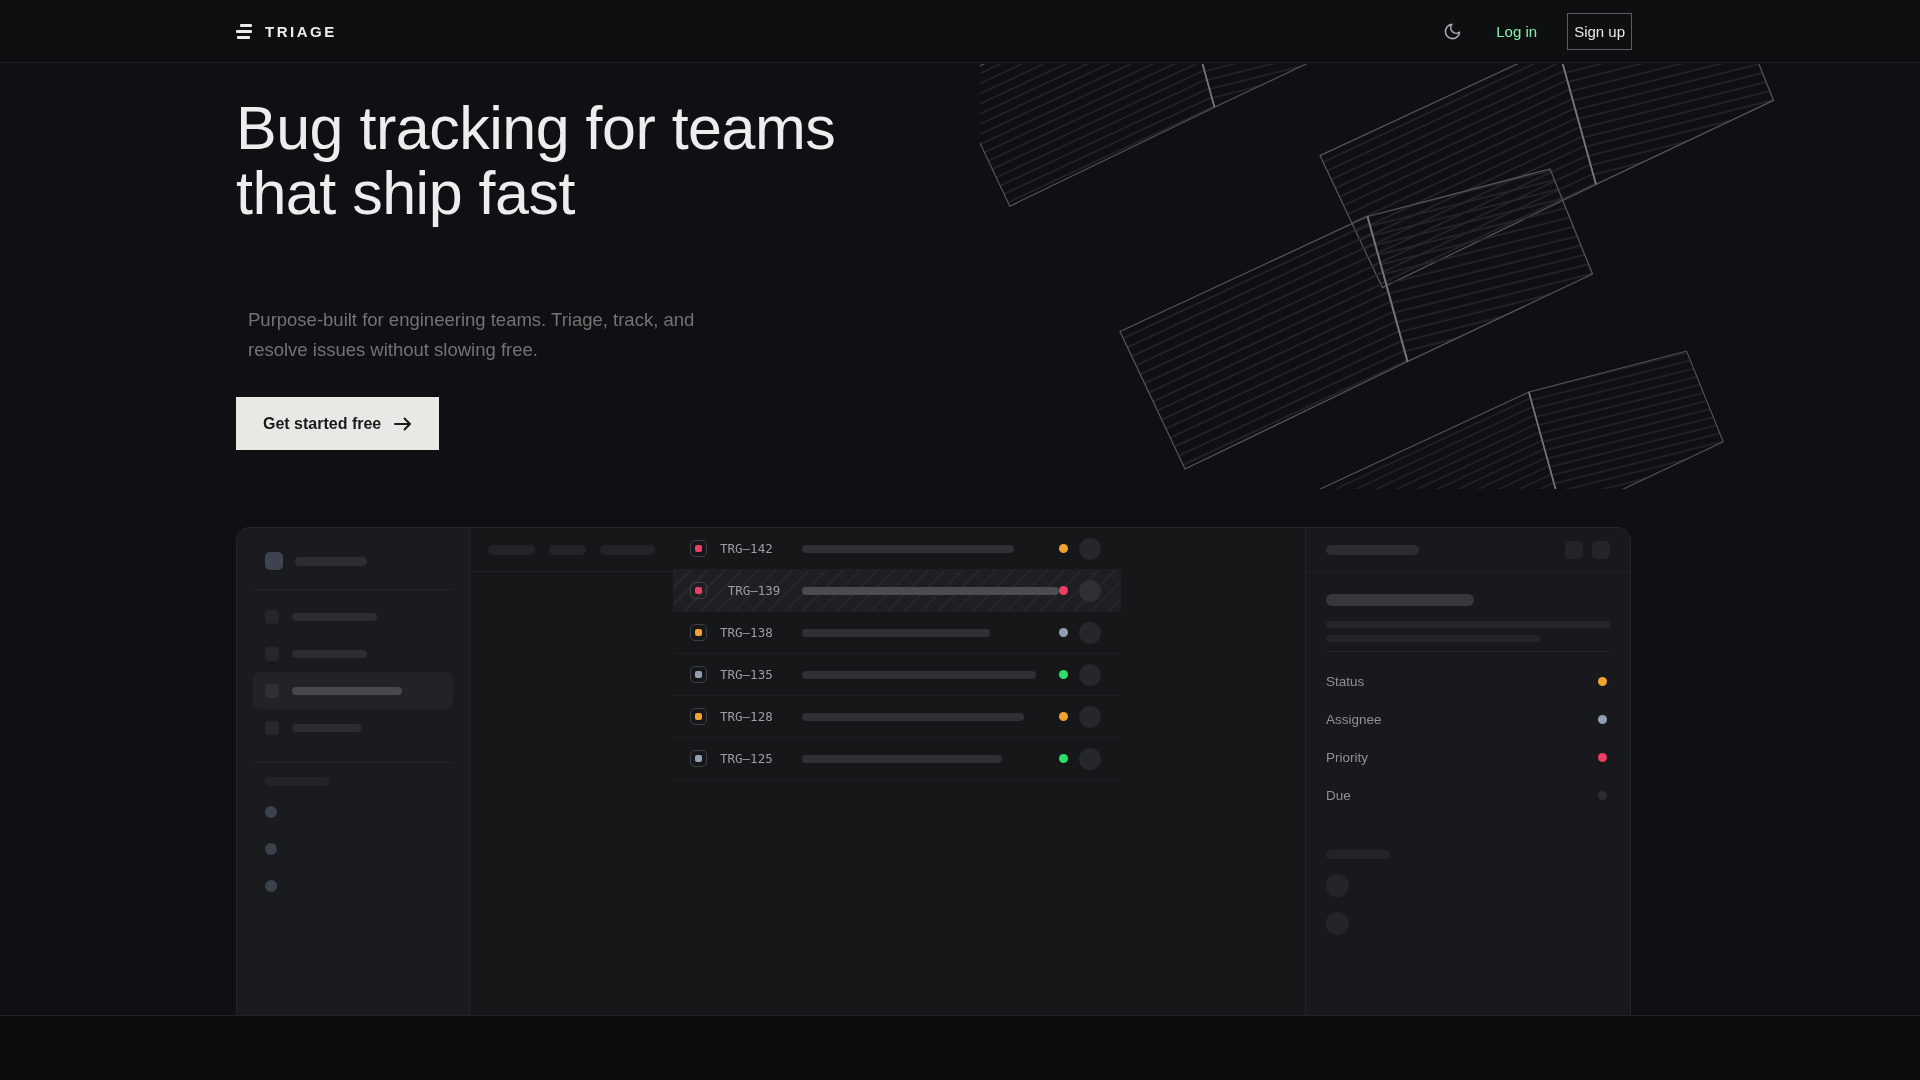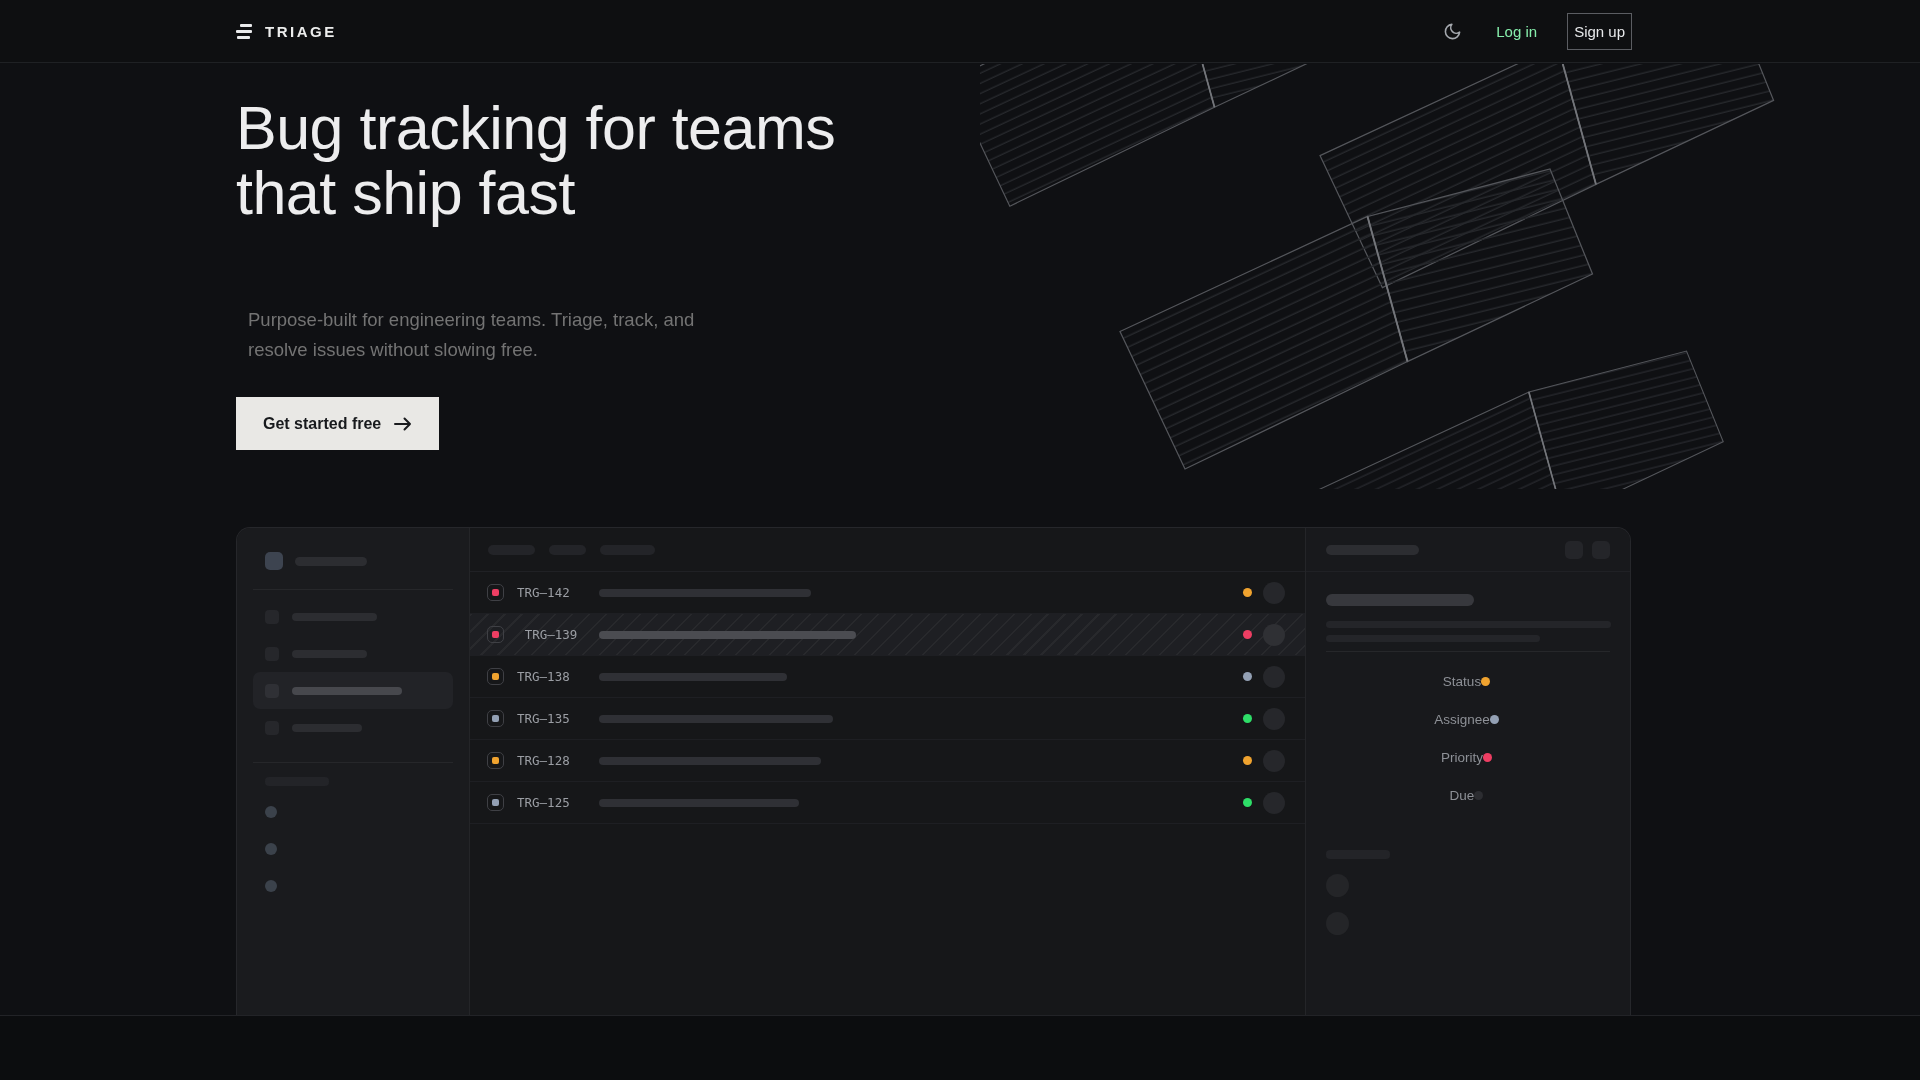--- a/index.html
+++ b/index.html
@@ -53,21 +53,21 @@
   .sb-item { height:37px; display:flex; align-items:center; gap:13px; padding:0 12px; border-radius:7px; }
   .sb-item .sq { width:14px; height:14px; border-radius:4px; background:#26272b; flex:none; }
   .sb-item .pill { height:8px; }
   .sb-item.active { background:#222327; }
   .sb-item.active .sq { background:#2f3035; }
   .sb-item.active .pill { background:#47484d; }
   .sb-pill-sm { width:64px; height:9px; background:#232428; border-radius:4px; margin:14px 12px 20px; }
   .sb-dot { width:12px; height:12px; border-radius:50%; background:#3b424b; margin:0 12px 25px; }
 
   
-  .main { flex:1; background:#161719; display:flex; flex-direction:column; min-width:0; }
+  .main { flex:1; background:#161719; display:flex; min-width:0; }
   .main-head { height:43px; flex:none; border-bottom:1px solid #202125; display:flex;
                align-items:center; gap:14px; padding:0 18px; }
   .main-head .pill { height:10px; background:#232428; }
   .row { height:42px; flex:none; display:flex; align-items:center;
          padding:0 20px 0 17px; border-bottom:1px solid #1e1f23; box-sizing:border-box; }
   .chip { width:17px; height:17px; flex:none; border:1.5px solid #3f4045; border-radius:5px;
           box-sizing:border-box; display:flex; align-items:center; justify-content:center; }
   .chip i { width:7px; height:7px; border-radius:2px; display:block; }
   .rid { margin-left:13px; width:68px; flex:none; font-family:"DejaVu Sans Mono", monospace;
          font-size:12.5px; color:#9b9ea4; }
@@ -85,21 +85,21 @@
         box-sizing:border-box; display:flex; flex-direction:column; }
   .rp-head { height:43px; flex:none; border-bottom:1px solid #202125; display:flex;
              align-items:center; padding:0 20px; }
   .rp-head .pill { width:93px; height:10px; }
   .rp-sq { width:18px; height:18px; border-radius:5px; background:#242529; }
   .rp-body { padding:22px 20px 0; }
   .rp-title { width:148px; height:12px; border-radius:6px; background:#37383d; margin-bottom:15px; }
   .rp-line { height:7px; border-radius:3.5px; background:#242529; margin-bottom:7px; }
   .rp-div { height:1px; background:#26272a; margin-top:9px; }
   .props { margin-top:10px; }
-  .prop { height:38px; display:flex; align-items:center; justify-content:center; }
+  .prop { height:38px; display:flex; align-items:center; justify-content:space-between; }
   .prop-label { font-size:13.5px; color:#8d9096; }
   .prop-dot { width:9px; height:9px; border-radius:50%; margin-right:3px; }
   .rp-pill-sm { width:64px; height:9px; border-radius:4px; background:#232428; margin-top:36px; }
   .rp-av { width:23px; height:23px; border-radius:50%; background:#242528; margin-top:15px; }
   .rp-av:first-of-type { margin-top:13px; }
 
   
   .footer { position:absolute; left:0; right:0; bottom:0; height:64px;
             background:#0c0d0f; border-top:1px solid #222327; z-index:4; }
 </style>

